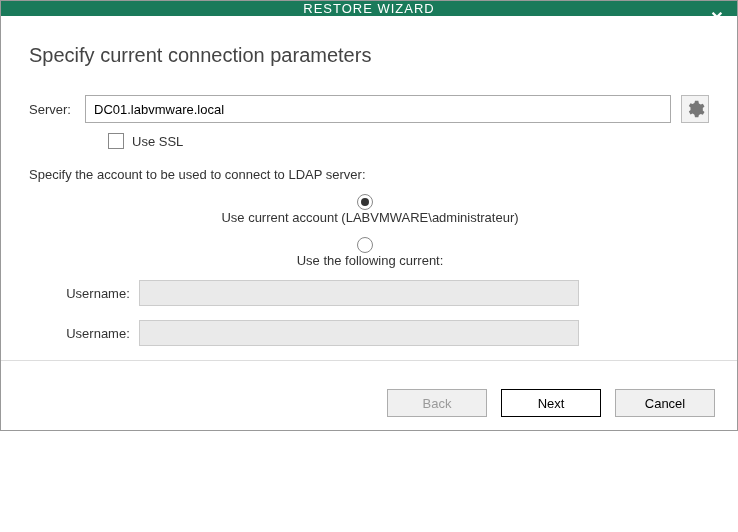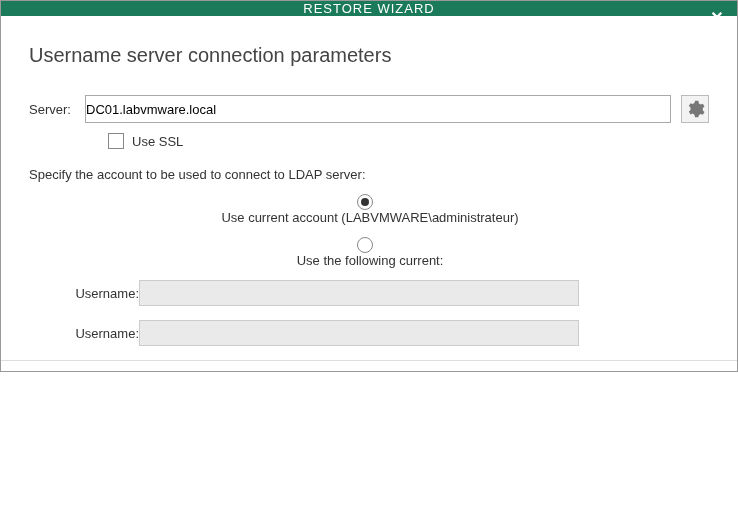--- a/index.html
+++ b/index.html
@@ -1,54 +1,54 @@
 <!DOCTYPE html>
 <html><head>
 <meta charset="utf-8">
 <style>
   * { box-sizing: border-box; margin: 0; padding: 0; }
   body { font-family: "Segoe UI", Tahoma, sans-serif; font-size: 13px; color: #333; background: #fff; }
-  .window { width: 738px; height: 372px; border: 1px solid #999; background: #fff; display: flex; flex-direction: column; }
+  .window { width: 738px; height: 431px; border: 1px solid #999; background: #fff; display: flex; flex-direction: column; }
   .titlebar { background: #1a7a5a; color: #fff; height: 32px; display: flex; align-items: center; justify-content: center; position: relative; }
   .titlebar .title { font-size: 13px; letter-spacing: 1px; }
   .close-btn { position: absolute; right: 10px; top: 6px; width: 20px; height: 20px; cursor: pointer; display: flex; align-items: center; justify-content: center; font-size: 16px; font-weight: bold; color: #fff; }
   .content { flex: 1; padding: 28px 28px 0 28px; }
   .heading { font-size: 20px; font-weight: 400; color: #444; margin-bottom: 28px; }
   .row { display: flex; align-items: center; margin-bottom: 10px; margin-top: 12px; }
   .label-server { width: 56px; }
-  .server-input { flex: 1; height: 28px; border: 1px solid #aaa; padding: 2px 0; font-size: 13px; }
+  .server-input { flex: 1; height: 28px; border: 1px solid #aaa; padding: 2px 8px; font-size: 13px; }
   .gear-btn { width: 28px; height: 28px; margin-left: 10px; border: 1px solid #bbb; background: #f3f3f3; display: flex; align-items: center; justify-content: center; cursor: pointer; }
   .gear-btn svg { width: 20px; height: 20px; fill: #777; }
   .ssl-row { display: flex; align-items: center; margin-left: 79px; margin-bottom: 18px; margin-top: 4px; }
   .checkbox { width: 16px; height: 16px; border: 1px solid #888; margin-right: 8px; background: #fff; cursor: pointer; }
   .instruction { margin-bottom: 12px; }
   .radio-row { display: flex; align-items: center; margin-bottom: 12px; margin-left: 2px; flex-direction: column; }
   .radio { width: 16px; height: 16px; border: 1px solid #888; border-radius: 50%; margin-right: 10px; display: flex; align-items: center; justify-content: center; cursor: pointer; background: #fff; }
   .radio.selected::after { content: ""; width: 8px; height: 8px; background: #333; border-radius: 50%; }
   .cred-row { display: flex; align-items: center; margin-left: 28px; margin-bottom: 14px; }
-  .cred-label { width: 82px; text-align: right; }
+  .cred-label { width: 82px; text-align: center; }
   .cred-input { width: 440px; height: 26px; border: 1px solid #ccc; background: #eaeaea; padding: 2px 6px; font-size: 13px; }
   .footer { border-top: 1px solid #ddd; padding: 28px 22px; display: flex; justify-content: flex-end; gap: 14px; }
   .btn { width: 100px; height: 28px; border: 1px solid #adadad; background: #f0f0f0; font-size: 13px; cursor: pointer; }
   .btn.disabled { color: #9a9a9a; cursor: default; }
   .btn.primary { border: 1px solid #000000; background: #fff; }
 </style>
 </head>
 <body>
 
 <div class="window">
   <div class="titlebar">
     <span class="title">RESTORE WIZARD</span>
     <div class="close-btn">
       <span>✕</span>
     </div>
   </div>
 
   <div class="content">
-    <div class="heading">Username server connection parameters</div>
+    <div class="heading">Specify current connection parameters</div>
 
     <div class="row">
       <div class="label-server">Server:</div>
       <input class="server-input" type="text" value="DC01.labvmware.local" style="">
       <div class="gear-btn">
         <svg viewBox="0 0 24 24">
             <path d="M12 8a4 4 0 100 8 4 4 0 000-8zm9.4 4a7.4 7.4 0 00-.1-1.3l2.1-1.6-2-3.5-2.5 1a7.6 7.6 0 00-2.2-1.3L16 2h-4l-.7 2.7a7.6 7.6 0 00-2.2 1.3l-2.5-1-2 3.5 2.1 1.6A7.4 7.4 0 006.6 12c0 .4 0 .9.1 1.3L4.6 15l2 3.5 2.5-1a7.6 7.6 0 002.2 1.3L12 22h4l.7-2.7a7.6 7.6 0 002.2-1.3l2.5 1 2-3.5-2.1-1.6c.1-.4.1-.9.1-1.3z"></path>
           </svg>
       </div>
     </div>
@@ -77,14 +77,15 @@
 
     <div class="cred-row">
       <div class="cred-label">Username:</div>
       <input class="cred-input" type="password" disabled="" value="" style="">
     </div>
   </div>
 
   <div class="footer">
     <button class="btn disabled" disabled="">Back</button>
     <button class="btn primary">Next</button>
+    <button class="btn">Cancel</button>
   </div>
 </div>
 
 </body></html>

